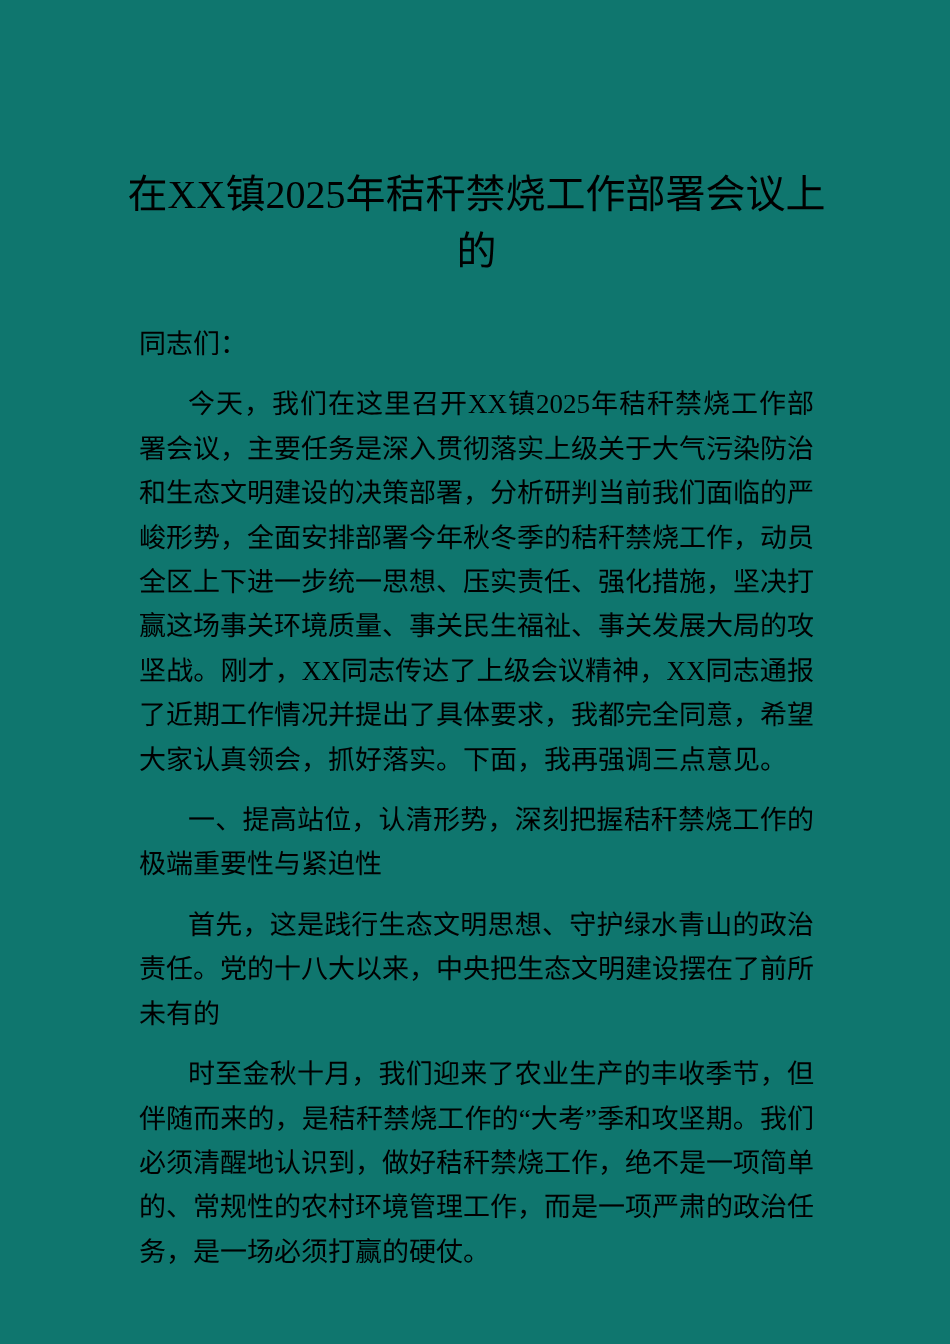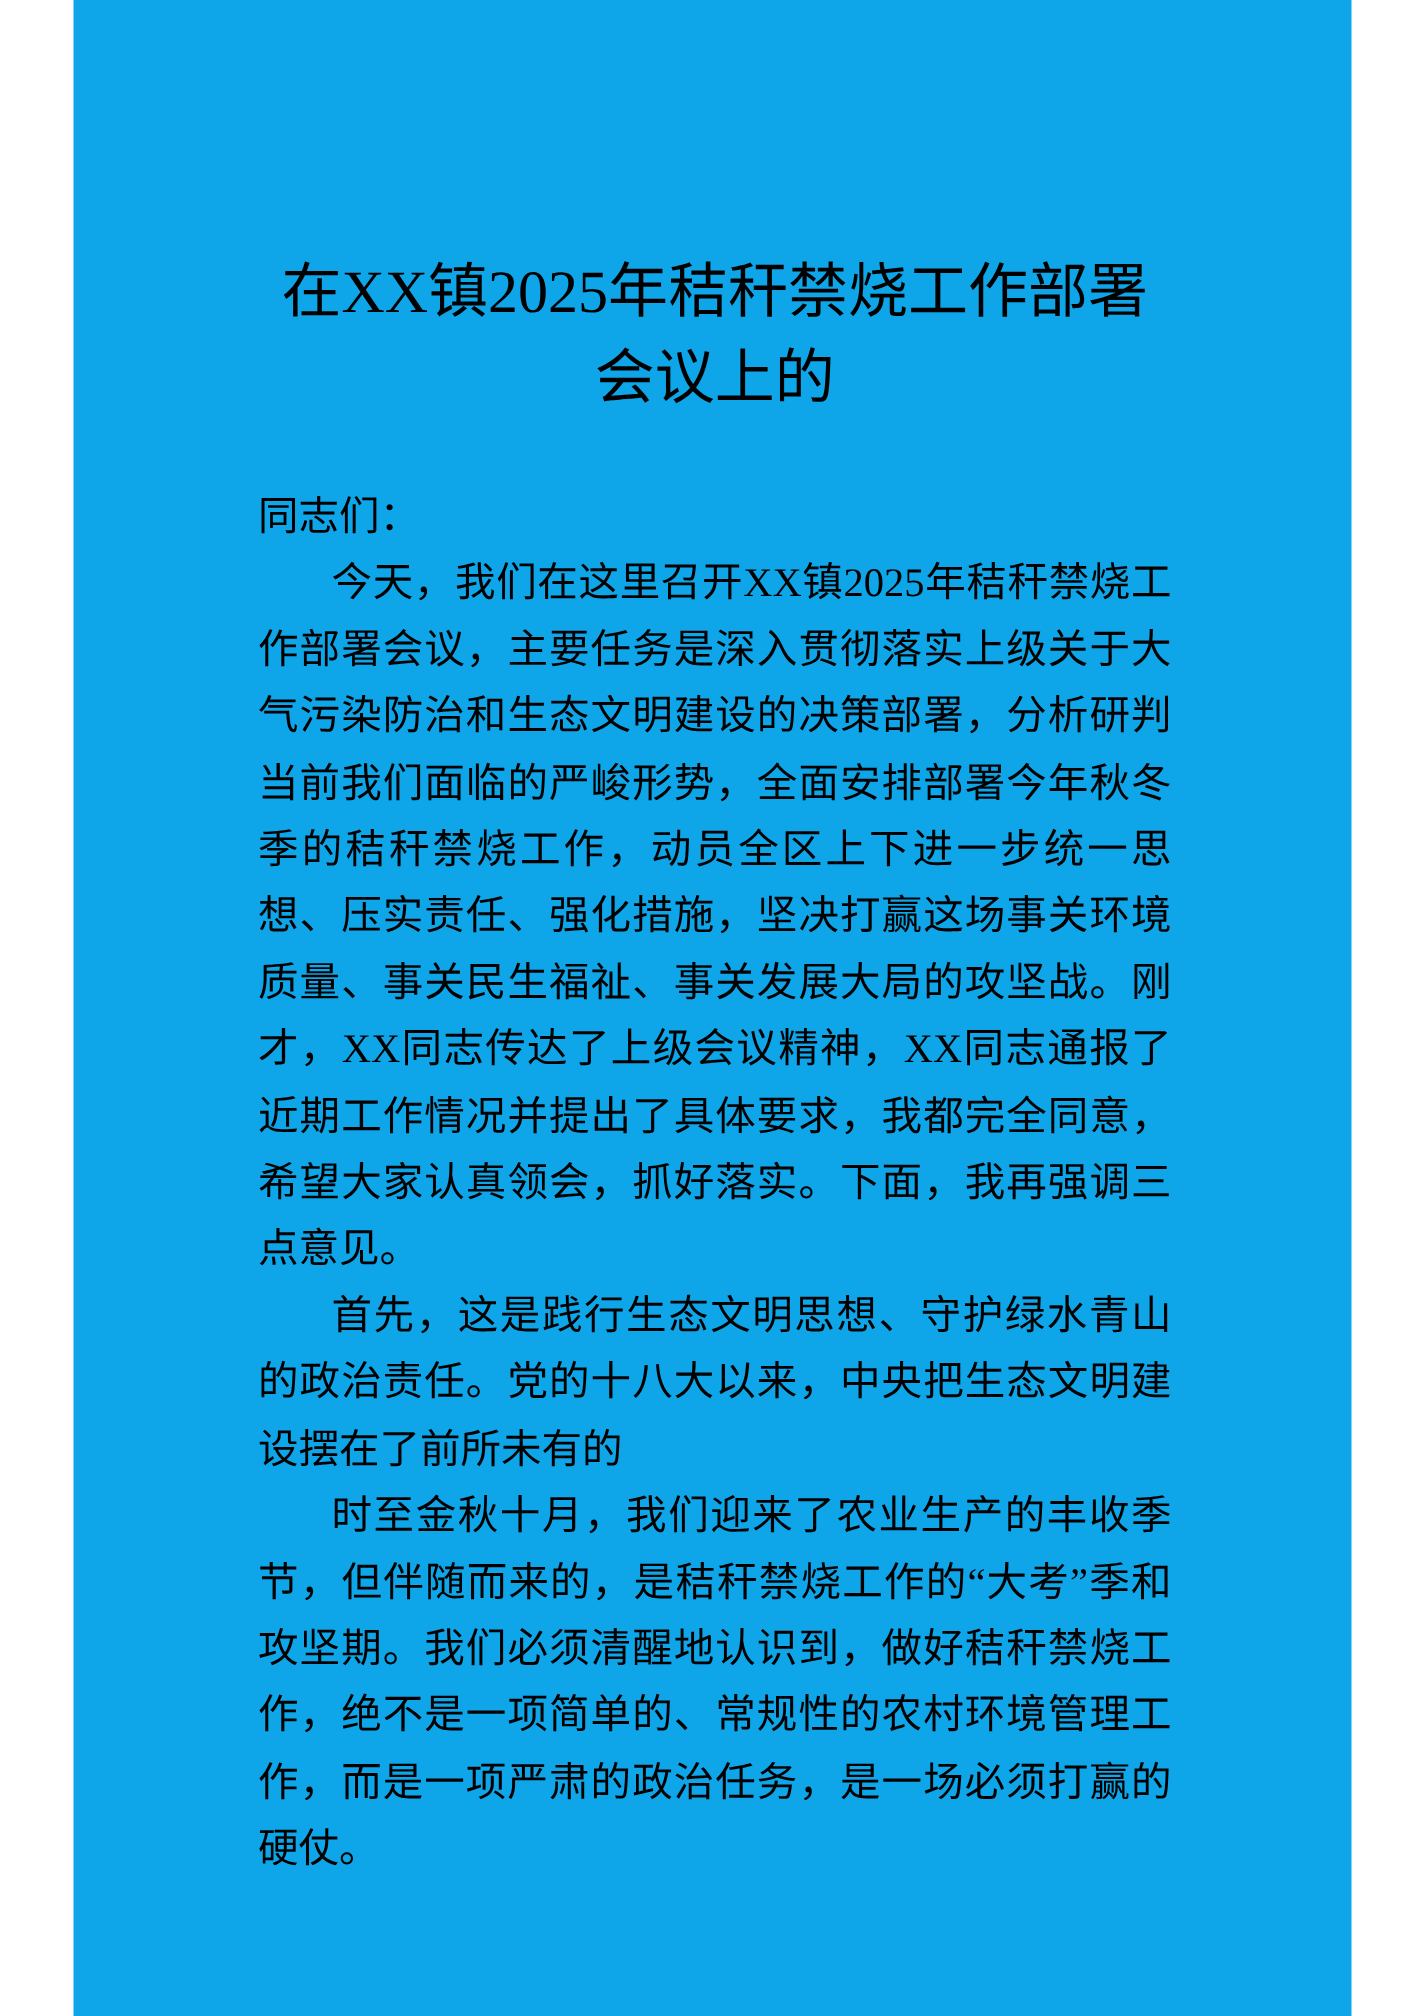--- a/index.html
+++ b/index.html
@@ -2,54 +2,55 @@
 <html lang="zh-CN"><head>
 <meta charset="utf-8">
 <style>
   * { margin: 0; padding: 0; box-sizing: border-box; }
   html, body {
     background: #ffffff;
     font-family: "Liberation Serif", "DejaVu Serif", serif;
   }
   .page {
     position: relative;
-    width: 852px;
+    width: 950px;
     height: 1344px;
     margin: 0 auto;
-    background: #0ea5e9;
+    background: #0f766e;
     color: #000000;
     overflow: hidden;
     padding: 166px 120px 0 123px;
   }
   .doc-title {
     font-size: 40px;
     font-weight: normal;
     line-height: 57px;
     text-align: center;
     color: #000000;
   }
   .title-line { display: block; }
   .doc-body {
     margin-top: 42px;
     font-size: 27px;
     line-height: 44.4px;
     text-align: justify;
     color: #000000;
   }
-  .doc-body p { margin: 0; }
+  .doc-body p { margin: 16px; }
   .salutation { text-indent: 0; }
   .para { text-indent: 49px; }
   .heading { font-weight: normal; }
 </style>
 </head>
 <body>
 
 <div class="page">
   <h1 class="doc-title">
     <span class="title-line">在XX镇2025年秸秆禁烧工作部署会议上的</span>
   </h1>
   <div class="doc-body">
     <p class="salutation">同志们：</p>
     <p class="para">今天，我们在这里召开XX镇2025年秸秆禁烧工作部署会议，主要任务是深入贯彻落实上级关于大气污染防治和生态文明建设的决策部署，分析研判当前我们面临的严峻形势，全面安排部署今年秋冬季的秸秆禁烧工作，动员全区上下进一步统一思想、压实责任、强化措施，坚决打赢这场事关环境质量、事关民生福祉、事关发展大局的攻坚战。刚才，XX同志传达了上级会议精神，XX同志通报了近期工作情况并提出了具体要求，我都完全同意，希望大家认真领会，抓好落实。下面，我再强调三点意见。</p>
+    <p class="para heading">一、提高站位，认清形势，深刻把握秸秆禁烧工作的极端重要性与紧迫性</p>
     <p class="para">首先，这是践行生态文明思想、守护绿水青山的政治责任。党的十八大以来，中央把生态文明建设摆在了前所未有的</p>
     <p class="para">时至金秋十月，我们迎来了农业生产的丰收季节，但伴随而来的，是秸秆禁烧工作的“大考”季和攻坚期。我们必须清醒地认识到，做好秸秆禁烧工作，绝不是一项简单的、常规性的农村环境管理工作，而是一项严肃的政治任务，是一场必须打赢的硬仗。</p>
   </div>
 </div>
 
 </body></html>

